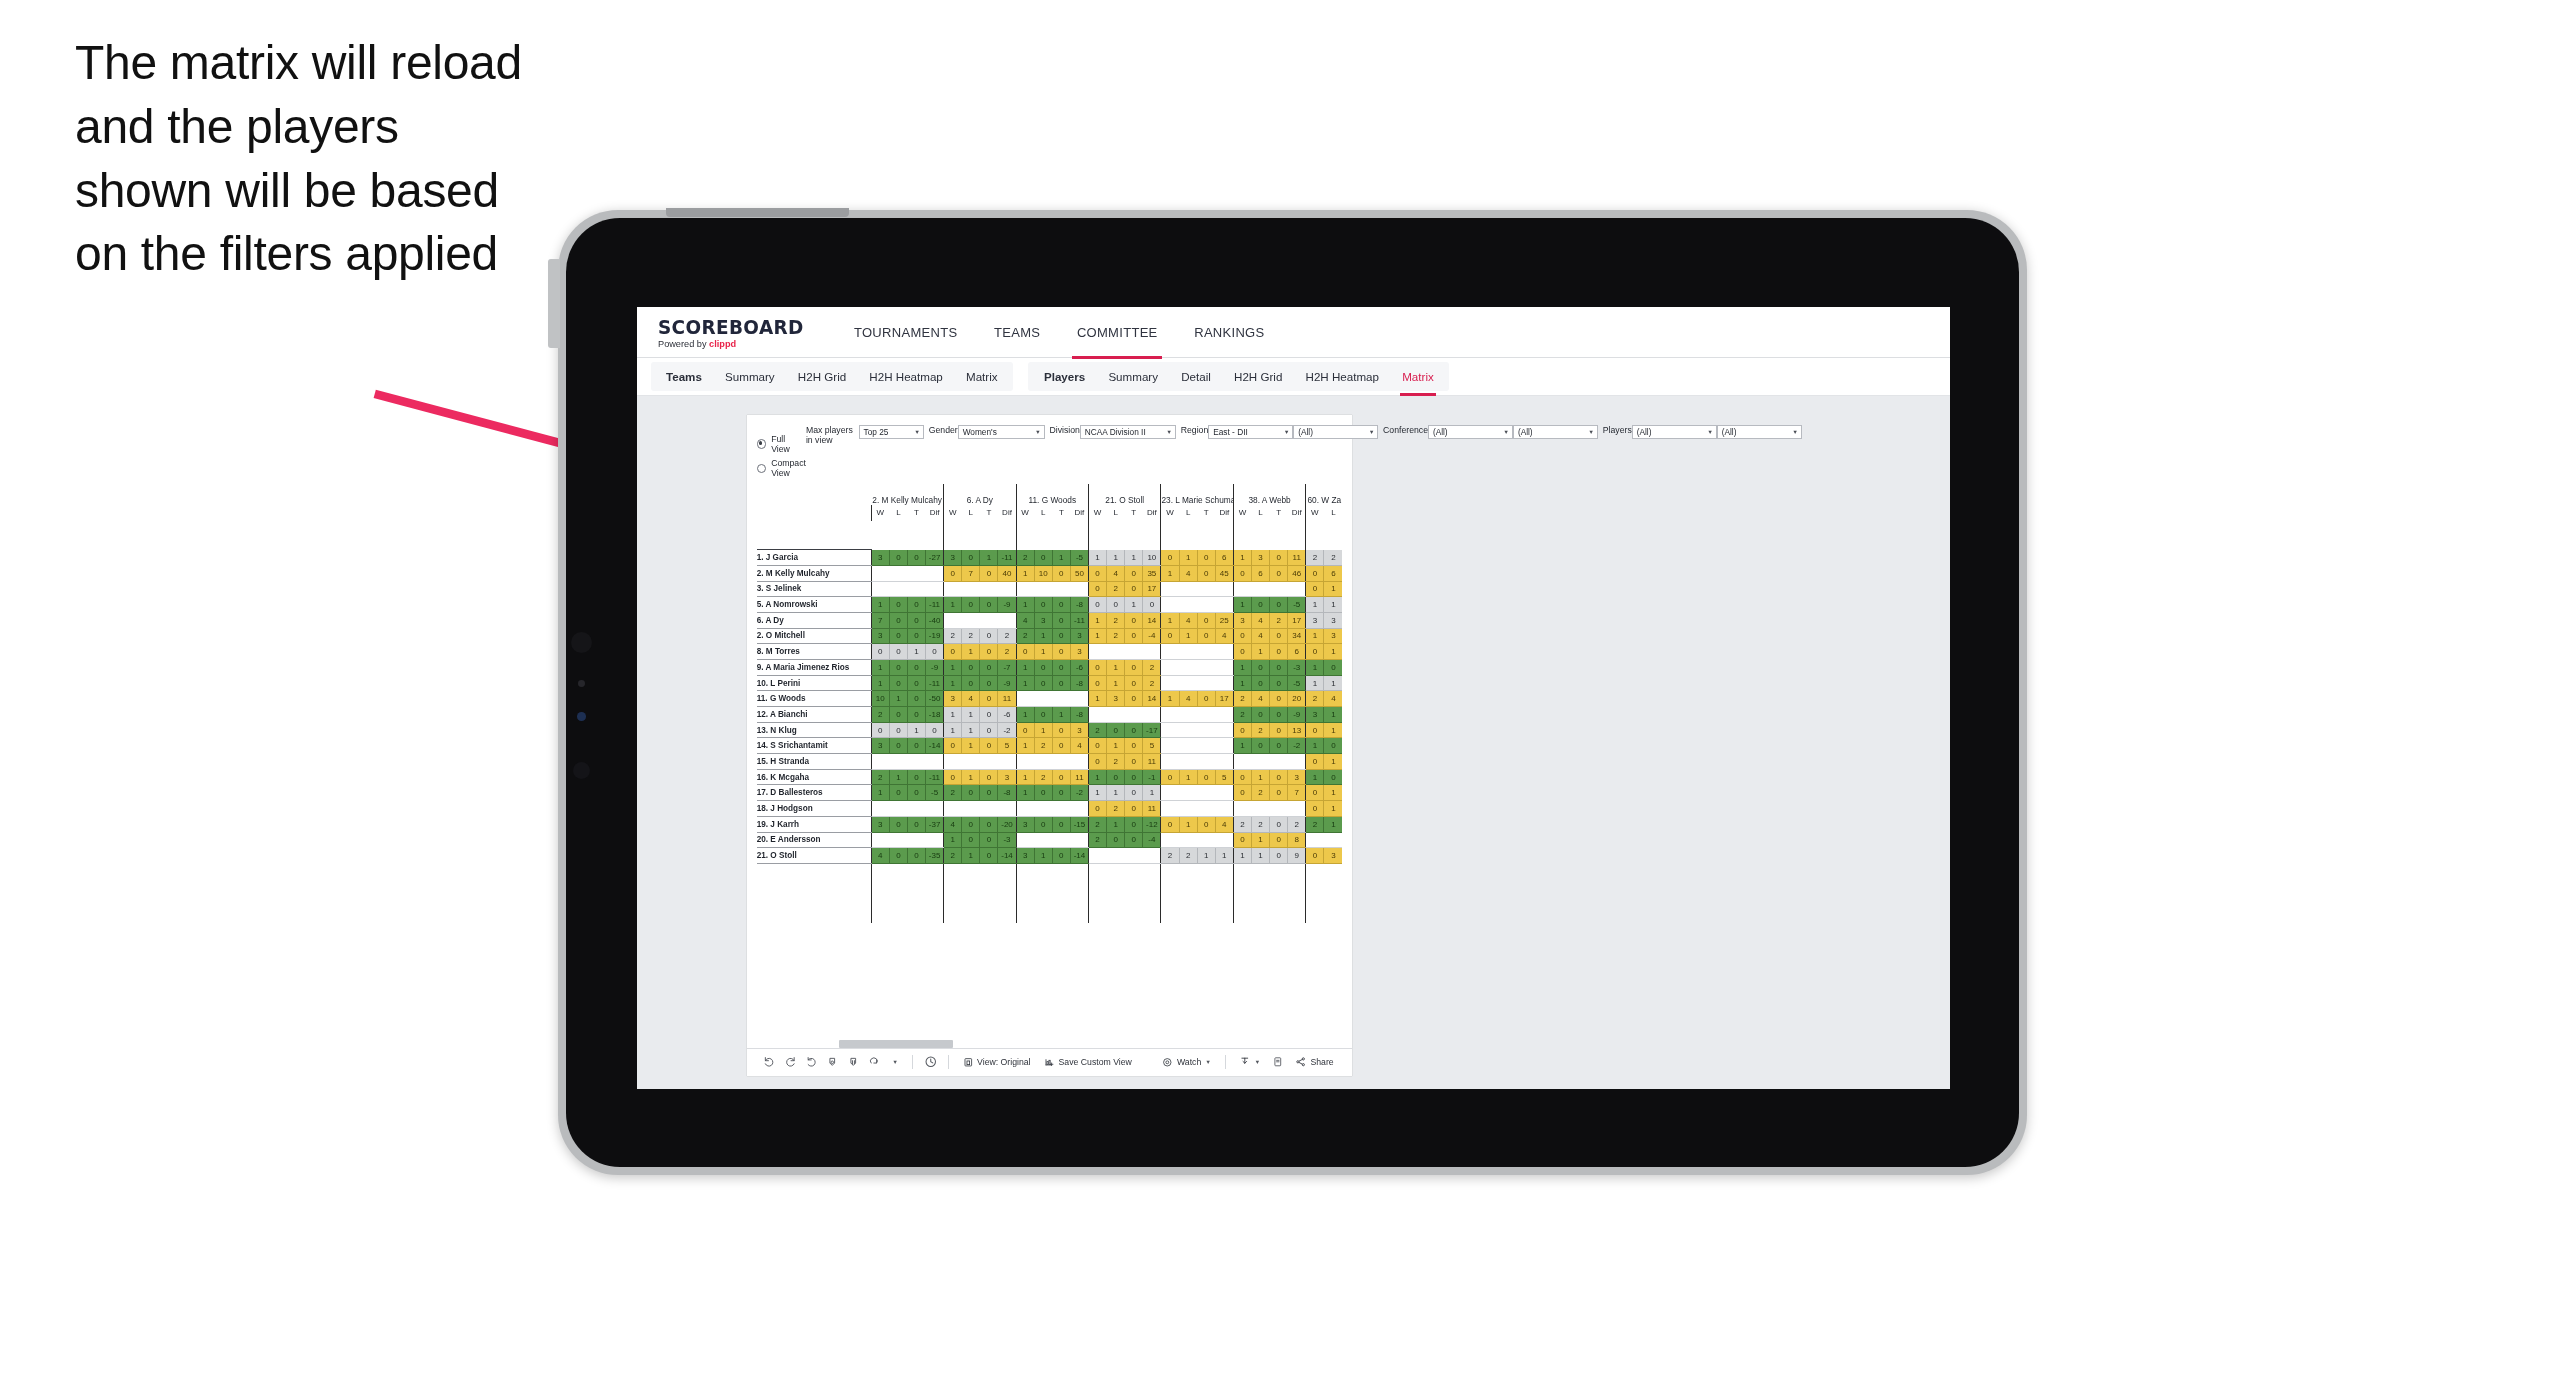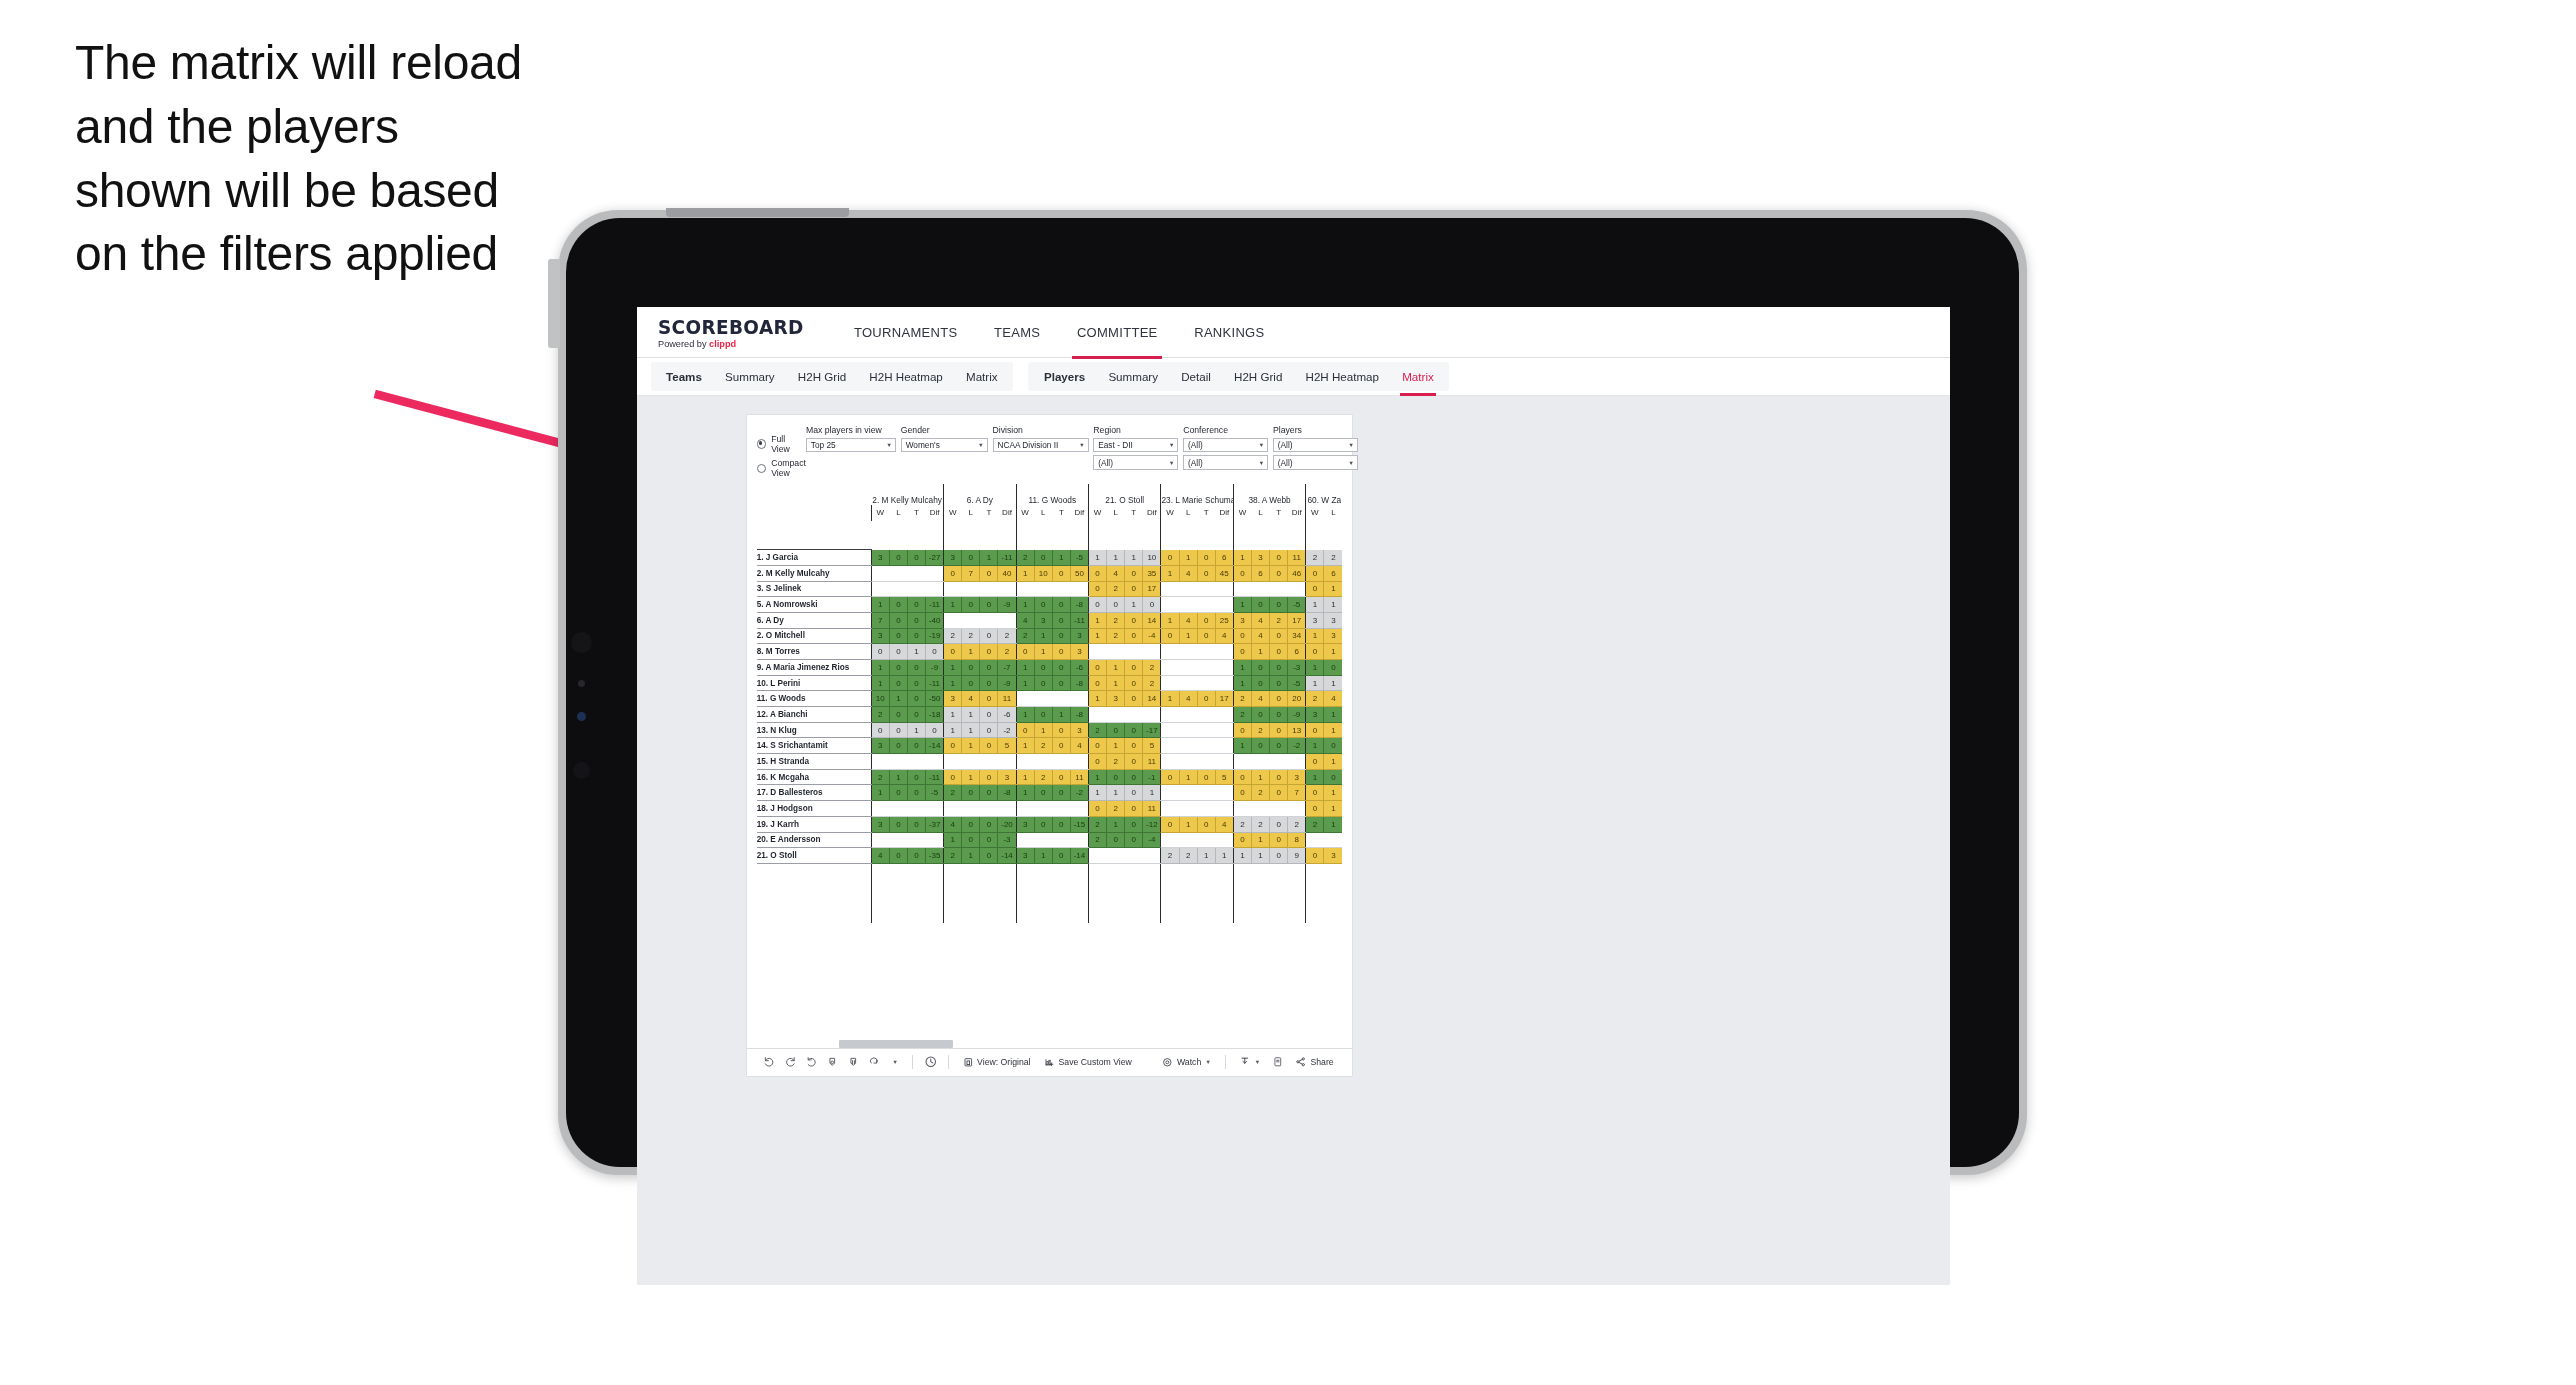--- a/index.html
+++ b/index.html
@@ -54,21 +54,21 @@
     right: 7.7px;
     bottom: 7.7px;
     background: #0d0d0f;
     border-radius: 54px;
   }
   .tablet-screen {
     position: absolute;
     left: 637px;
     top: 307px;
     width: 1313px;
-    height: 978px;
+    height: 782px;
     background: #e9ebee;
     overflow: hidden;
   }
   .cam-dot {
     position: absolute;
     left: 575px;
     width: 12.5px;
     height: 12.5px;
     border-radius: 50%;
     background: #1b1b1f;
@@ -230,21 +230,21 @@
     flex: none;
   }
   .radio.on::after {
     content: "";
     position: absolute;
     left: 1.6px; top: 1.6px;
     width: 3.1px; height: 3.1px;
     border-radius: 50%;
     background: #3b3f47;
   }
-  .fgroup { display: flex; flex-direction: column; margin-right: 4.8px; }
+  .fgroup { display: flex; flex-direction: row; margin-right: 4.8px; }
   .flabel { font-size: 8.7px; color: #1f232b; margin-bottom: 2.9px; }
   .fselect {
     height: 14.5px;
     border: 1px solid #b7bac0;
     background: #fff;
     display: flex;
     align-items: center;
     padding: 0 2.9px 0 3.9px;
     font-size: 8.3px;
     color: #1f232b;

